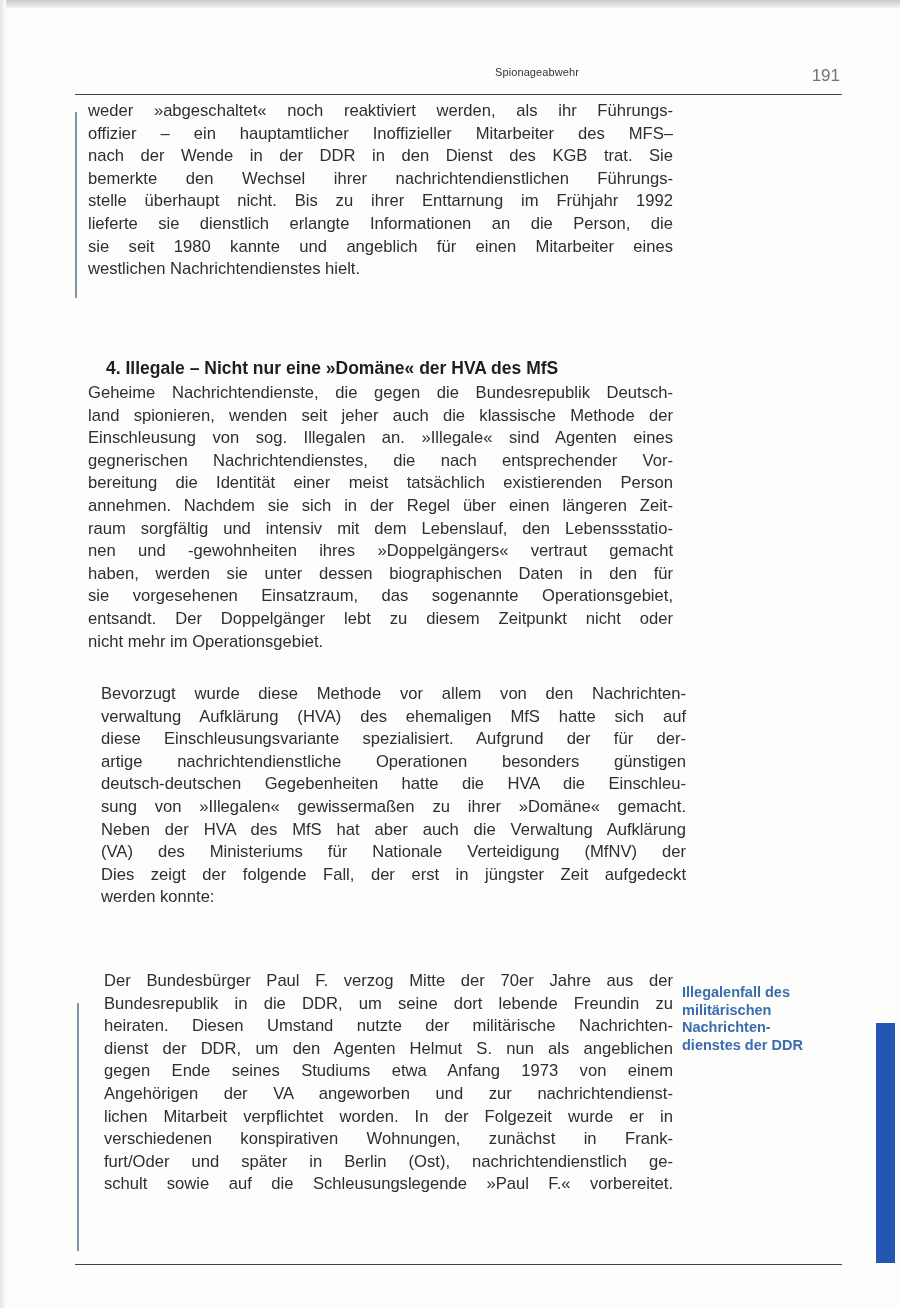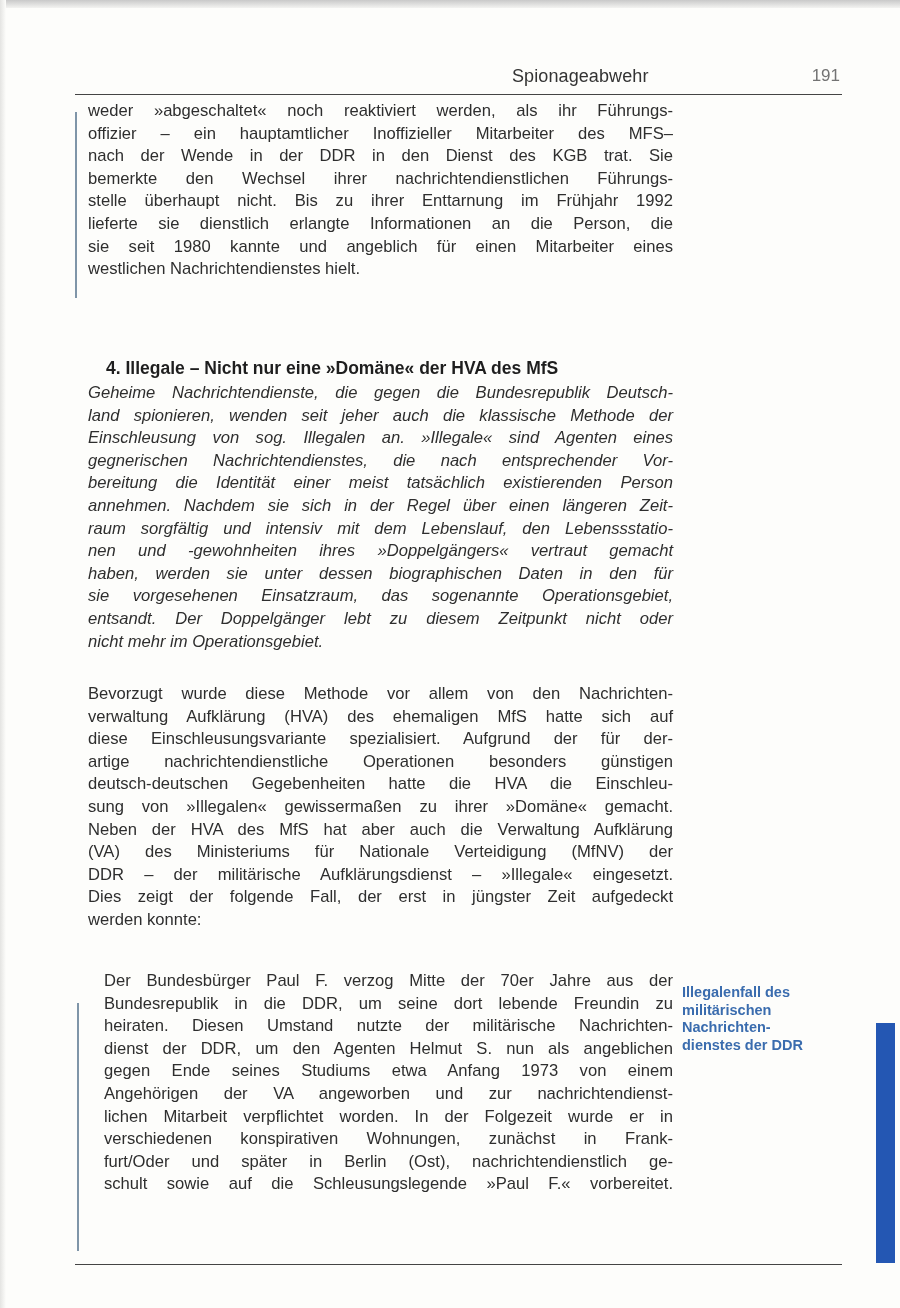--- a/index.html
+++ b/index.html
@@ -29,22 +29,22 @@
     }
     .running-head {
       position: absolute;
       left: 75px; top: 64px;
       width: 767px;
       height: 30px;
       border-bottom: 1.5px solid #444;
     }
     .running-title {
       position: absolute;
-      left: 437px; top: 2px;
-      font-size: 18px;
+      left: 420px; top: 2px;
+      font-size: 11px;
       color: #333;
       letter-spacing: 0.1px;
     }
     .page-number {
       position: absolute;
       right: 2px; top: 2px;
       font-size: 17px;
       color: #737373;
     }
     .change-bar {
@@ -119,45 +119,44 @@
   <span class="line">nach der Wende in der DDR in den Dienst des KGB trat. Sie</span>
   <span class="line">bemerkte den Wechsel ihrer nachrichtendienstlichen Führungs-</span>
   <span class="line">stelle überhaupt nicht. Bis zu ihrer Enttarnung im Frühjahr 1992</span>
   <span class="line">lieferte sie dienstlich erlangte Informationen an die Person, die</span>
   <span class="line">sie seit 1980 kannte und angeblich für einen Mitarbeiter eines</span>
   <span class="line last">westlichen Nachrichtendienstes hielt.</span>
 </div>
 
 <h2 class="section-heading" style="margin:18px;">4.  Illegale – Nicht nur eine »Domäne« der HVA des MfS</h2>
 
-<div class="text-block" style="top:382px;font-style:italic;">
+<div class="text-block" style="top:382px;">
   <span class="line">Geheime Nachrichtendienste, die gegen die Bundesrepublik Deutsch-</span>
   <span class="line">land spionieren, wenden seit jeher auch die klassische Methode der</span>
   <span class="line">Einschleusung von sog. Illegalen an. »Illegale« sind Agenten eines</span>
   <span class="line">gegnerischen Nachrichtendienstes, die nach entsprechender Vor-</span>
   <span class="line">bereitung die Identität einer meist tatsächlich existierenden Person</span>
   <span class="line">annehmen. Nachdem sie sich in der Regel über einen längeren Zeit-</span>
   <span class="line">raum sorgfältig und intensiv mit dem Lebenslauf, den Lebenssstatio-</span>
   <span class="line">nen und -gewohnheiten ihres »Doppelgängers« vertraut gemacht</span>
   <span class="line">haben, werden sie unter dessen biographischen Daten in den für</span>
   <span class="line">sie vorgesehenen Einsatzraum, das sogenannte Operationsgebiet,</span>
   <span class="line">entsandt. Der Doppelgänger lebt zu diesem Zeitpunkt nicht oder</span>
   <span class="line last">nicht mehr im Operationsgebiet.</span>
 </div>
 
-<div class="text-block" style="top:683px;">
+<div class="text-block" style="top:683px;margin-left:13px;">
   <span class="line">Bevorzugt wurde diese Methode vor allem von den Nachrichten-</span>
   <span class="line">verwaltung Aufklärung (HVA) des ehemaligen MfS hatte sich auf</span>
   <span class="line">diese Einschleusungsvariante spezialisiert. Aufgrund der für der-</span>
   <span class="line">artige nachrichtendienstliche Operationen besonders günstigen</span>
   <span class="line">deutsch-deutschen Gegebenheiten hatte die HVA die Einschleu-</span>
   <span class="line">sung von »Illegalen« gewissermaßen zu ihrer »Domäne« gemacht.</span>
   <span class="line">Neben der HVA des MfS hat aber auch die Verwaltung Aufklärung</span>
   <span class="line">(VA) des Ministeriums für Nationale Verteidigung (MfNV) der</span>
-  <span class="line">DDR – der militärische Aufklärungsdienst – »Illegale« eingesetzt.</span>
   <span class="line">Dies zeigt der folgende Fall, der erst in jüngster Zeit aufgedeckt</span>
   <span class="line last">werden konnte:</span>
 </div>
 
 <div class="change-bar" style="left:77px; top:1003px; height:248px;"></div>
 <div class="text-block" style="top:970px; left:104px; width:569px;">
   <span class="line">Der Bundesbürger Paul F. verzog Mitte der 70er Jahre aus der</span>
   <span class="line">Bundesrepublik in die DDR, um seine dort lebende Freundin zu</span>
   <span class="line">heiraten. Diesen Umstand nutzte der militärische Nachrichten-</span>
   <span class="line">dienst der DDR, um den Agenten Helmut S. nun als angeblichen</span>

